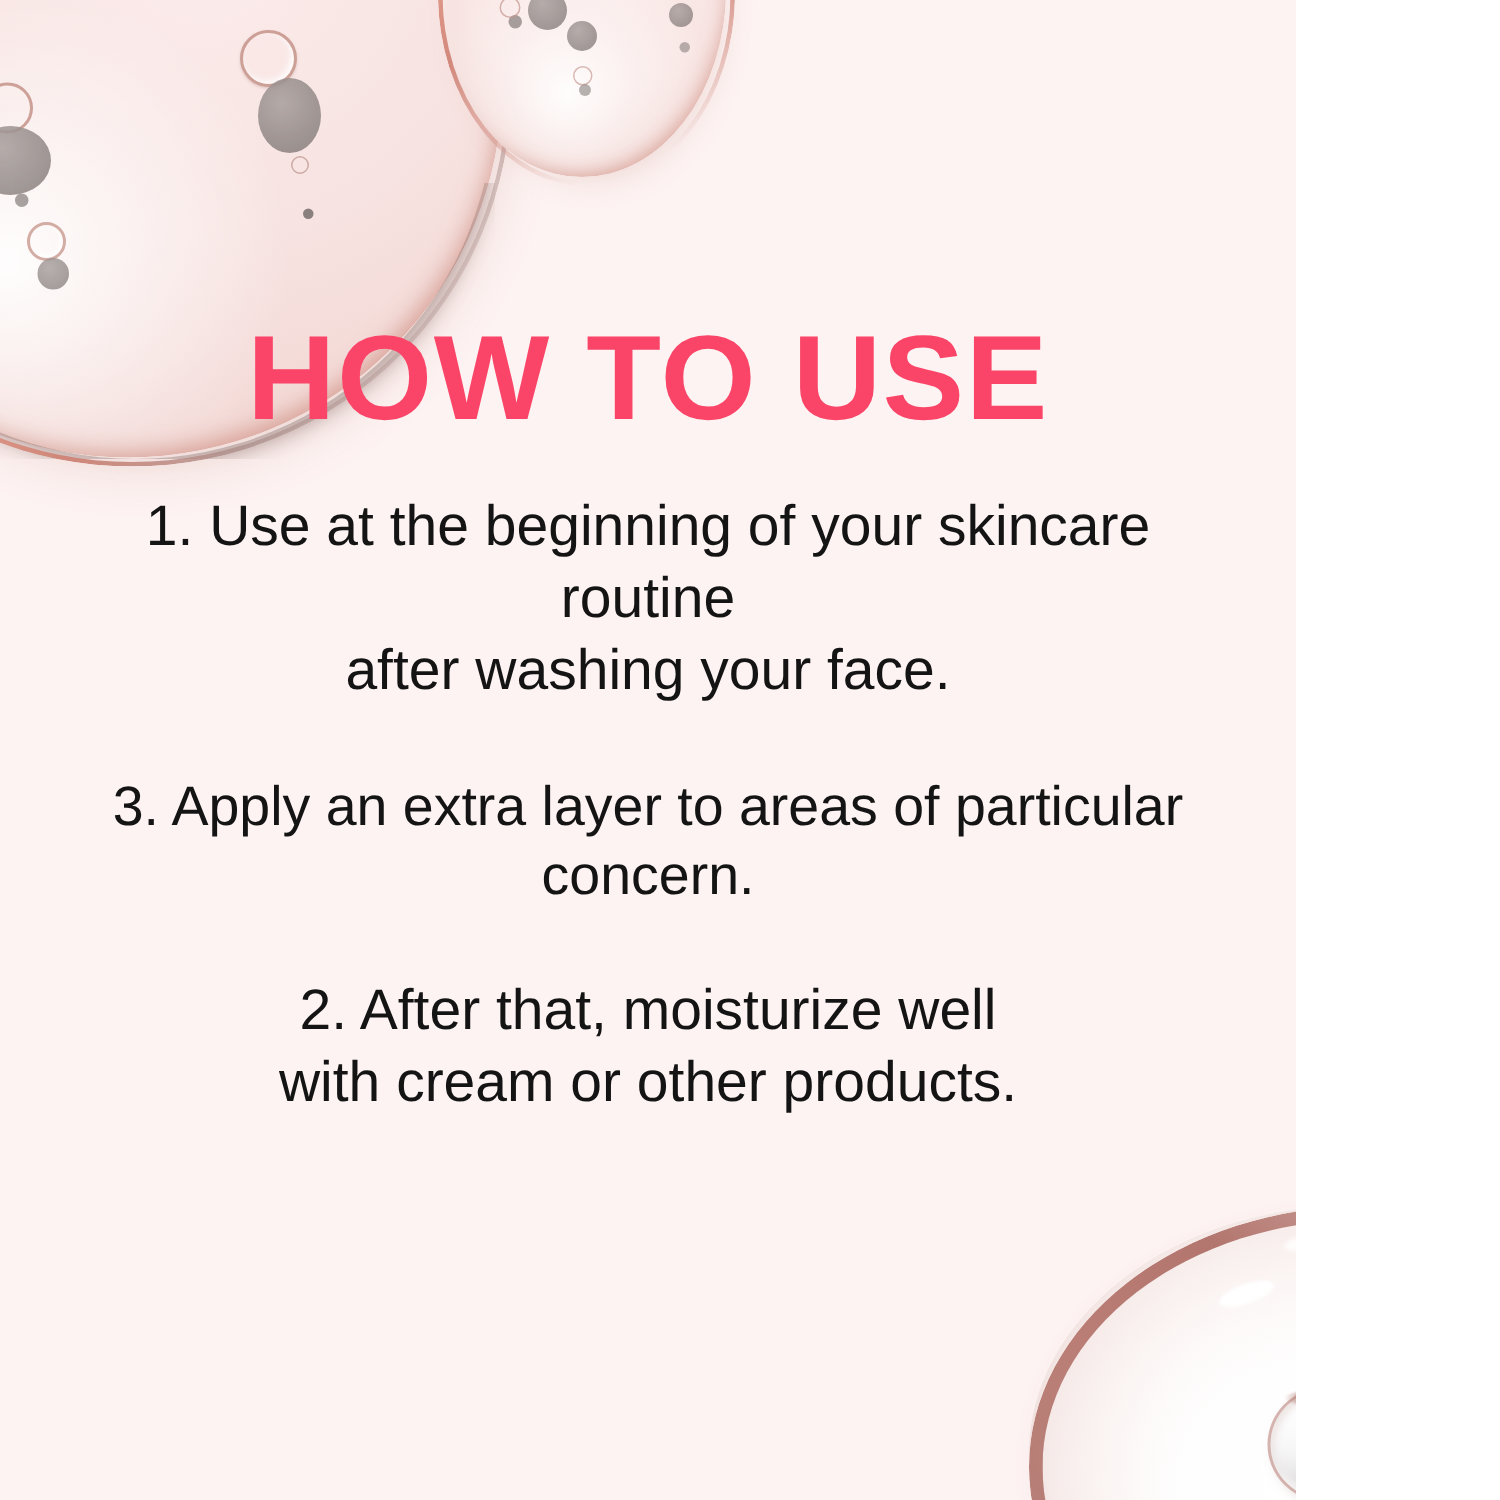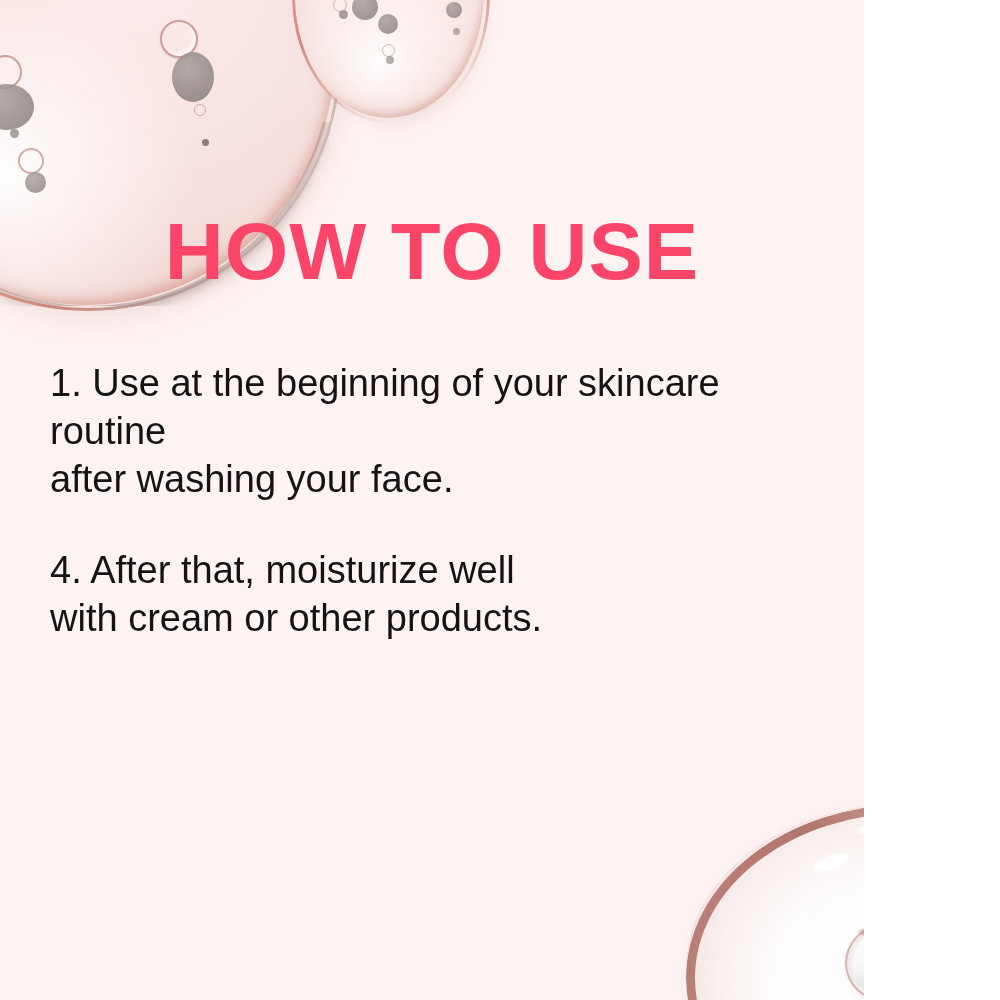--- a/index.html
+++ b/index.html
@@ -267,23 +267,24 @@
     font-weight: 700;
     font-size: 80px;
     line-height: 1;
     letter-spacing: 1px;
     color: #fa4569;
     transform: scaleX(1.02);
   }
 
   .steps {
     position: absolute;
-    top: 360px;
+    top: 328px;
     left: 50px;
     right: 50px;
+    text-align: center;
     color: #161616;
   }
 
   .step {
     margin: 0 0 43px 0;
     font-family: "Liberation Sans Narrow", "Liberation Sans", "DejaVu Sans", sans-serif;
     font-weight: 400;
     font-size: 38px;
     line-height: 1.26;
     color: #141414;
@@ -335,18 +336,19 @@
 
   </div>
 
   <div class="content">
 
     <h1 class="title">HOW TO USE</h1>
 
     <div class="steps">
       <p class="step step-1">1. Use at the beginning of your skincare routine
 after washing your face.</p>
-      <p class="step step-4">4. After that, moisturize well
+      <p class="step step-3">3. Apply an extra layer to areas of particular concern.</p>
+      <p class="step step-4">2. After that, moisturize well
 with cream or other products.</p>
     </div>
 
   </div>
 </div>
 
 </body></html>

